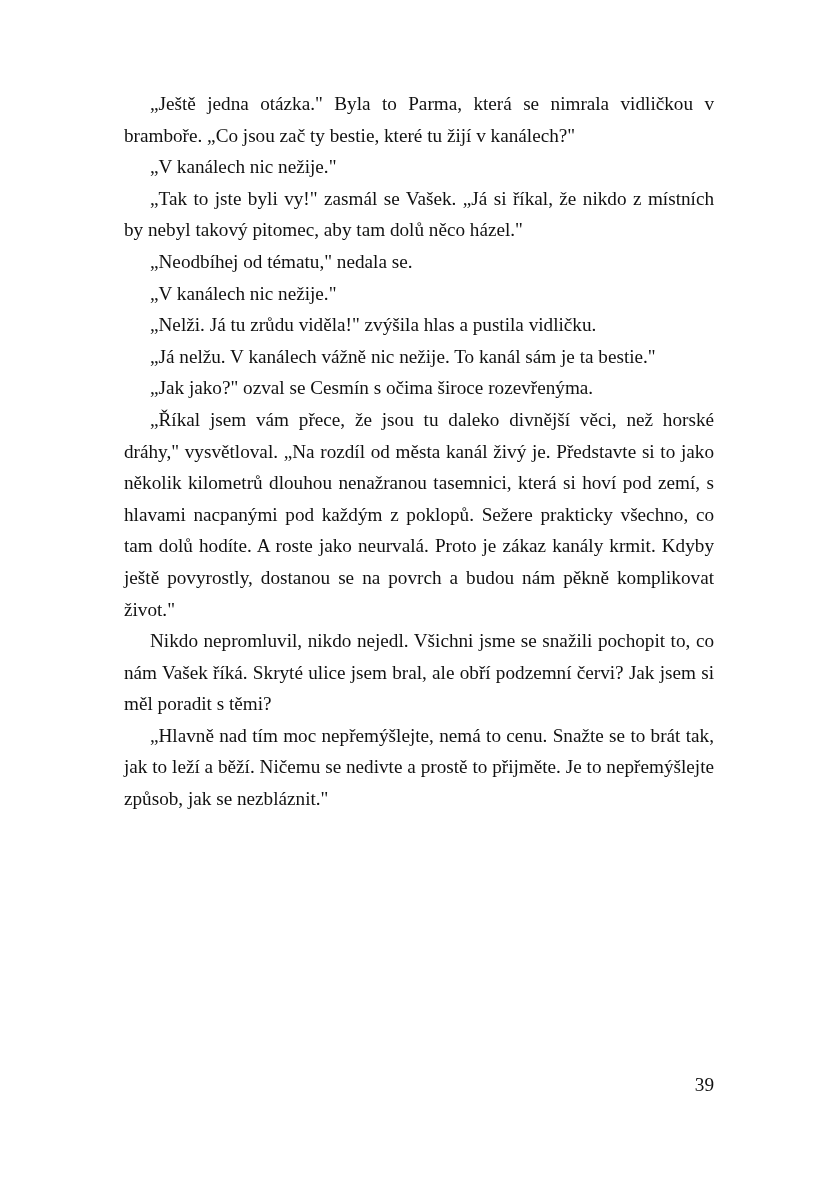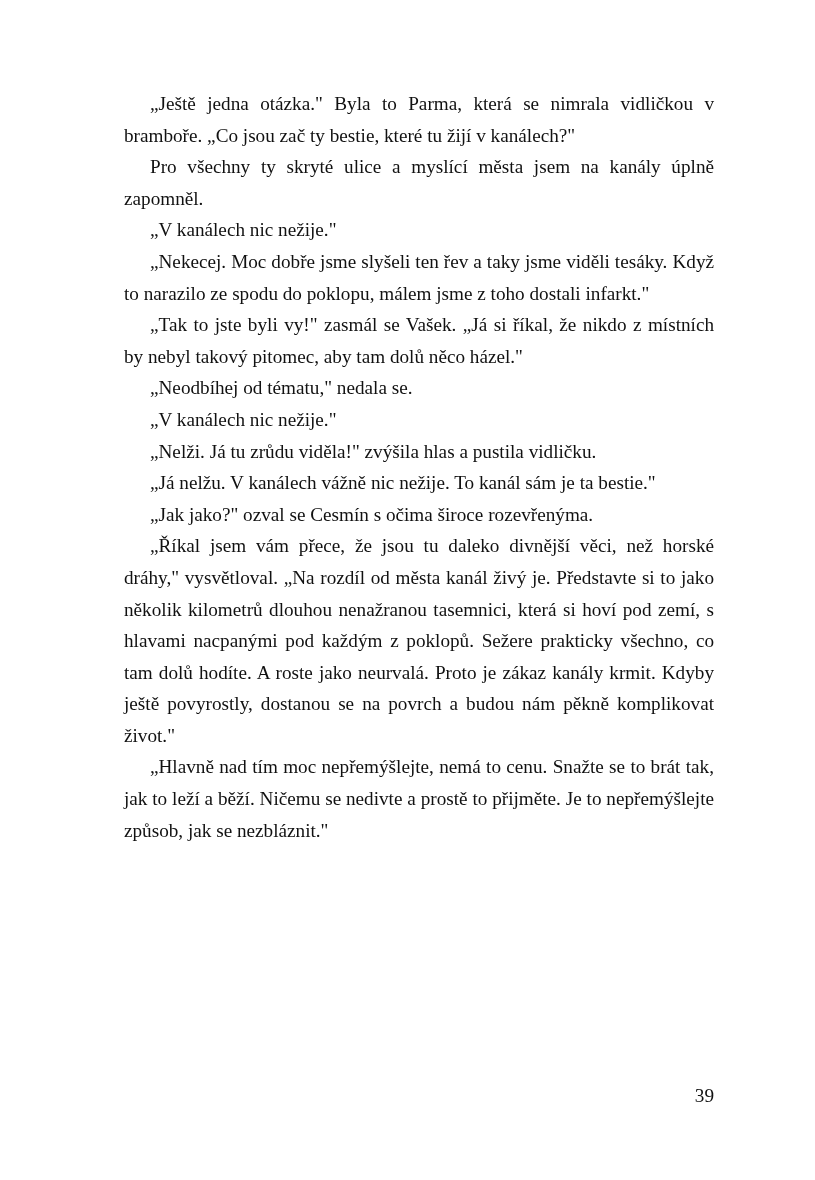--- a/index.html
+++ b/index.html
@@ -31,42 +31,41 @@
     text-indent: 26px;
     hyphens: manual;
     -webkit-hyphens: manual;
   }
   .para.last-line-natural {
     text-align-last: left;
   }
   .folio {
     position: absolute;
     right: 101px;
-    bottom: 72px;
+    bottom: 83px;
     font-family: "Liberation Serif", "DejaVu Serif", serif;
     font-size: 19.2px;
     line-height: 24px;
     color: #111111;
   }
 </style>
 </head>
 <body>
 
 <div class="page">
 
   <div class="text-column">
     <p class="para last-line-natural">„Ještě jedna otázka." Byla to Parma, která se nimrala vidličkou v bramboře. „Co jsou zač ty bestie, které tu žijí v kanálech?"</p>
-    <p class="para last-line-natural">Pro všechny ty skryté ulice a myslící města jsem na kanály úplně zapomněl.</p>
     <p class="para last-line-natural">„V kanálech nic nežije."</p>
-    <p class="para last-line-natural">„Nekecej. Moc dobře jsme slyšeli ten řev a taky jsme viděli te­sáky. Když to narazilo ze spodu do poklopu, málem jsme z toho dostali infarkt."</p>
     <p class="para last-line-natural">„Tak to jste byli vy!" zasmál se Vašek. „Já si říkal, že nikdo z místních by nebyl takový pitomec, aby tam dolů něco házel."</p>
     <p class="para last-line-natural">„Neodbíhej od tématu," nedala se.</p>
     <p class="para last-line-natural">„V kanálech nic nežije."</p>
     <p class="para last-line-natural">„Nelži. Já tu zrůdu viděla!" zvýšila hlas a pustila vidličku.</p>
     <p class="para last-line-natural">„Já nelžu. V kanálech vážně nic nežije. To kanál sám je ta bestie."</p>
     <p class="para last-line-natural">„Jak jako?" ozval se Cesmín s očima široce rozevřenýma.</p>
     <p class="para last-line-natural">„Říkal jsem vám přece, že jsou tu daleko divnější věci, než horské dráhy," vysvětloval. „Na rozdíl od města kanál živý je. Představte si to jako několik kilometrů dlouhou nenažranou tasemnici, která si hoví pod zemí, s hlavami nacpanými pod každým z poklopů. Seže­re prakticky všechno, co tam dolů hodíte. A roste jako neurvalá. Proto je zákaz kanály krmit. Kdyby ještě povyrostly, dostanou se na povrch a budou nám pěkně komplikovat život."</p>
+    <p class="para last-line-natural">Nikdo nepromluvil, nikdo nejedl. Všichni jsme se snažili po­chopit to, co nám Vašek říká. Skryté ulice jsem bral, ale obří pod­zemní červi? Jak jsem si měl poradit s těmi?</p>
     <p class="para last-line-natural">„Hlavně nad tím moc nepřemýšlejte, nemá to cenu. Snažte se to brát tak, jak to leží a běží. Ničemu se nedivte a prostě to přijmě­te. Je to nepřemýšlejte způsob, jak se nezbláznit."</p>
   </div>
 
   <div class="folio">39</div>
 
 </div>
 
 </body></html>

